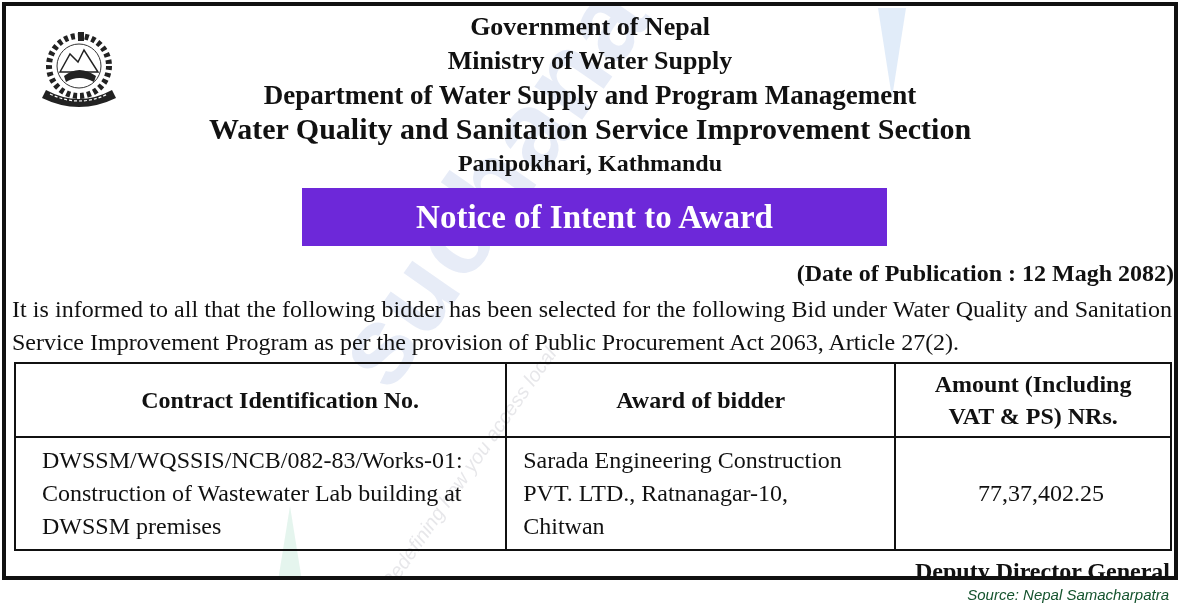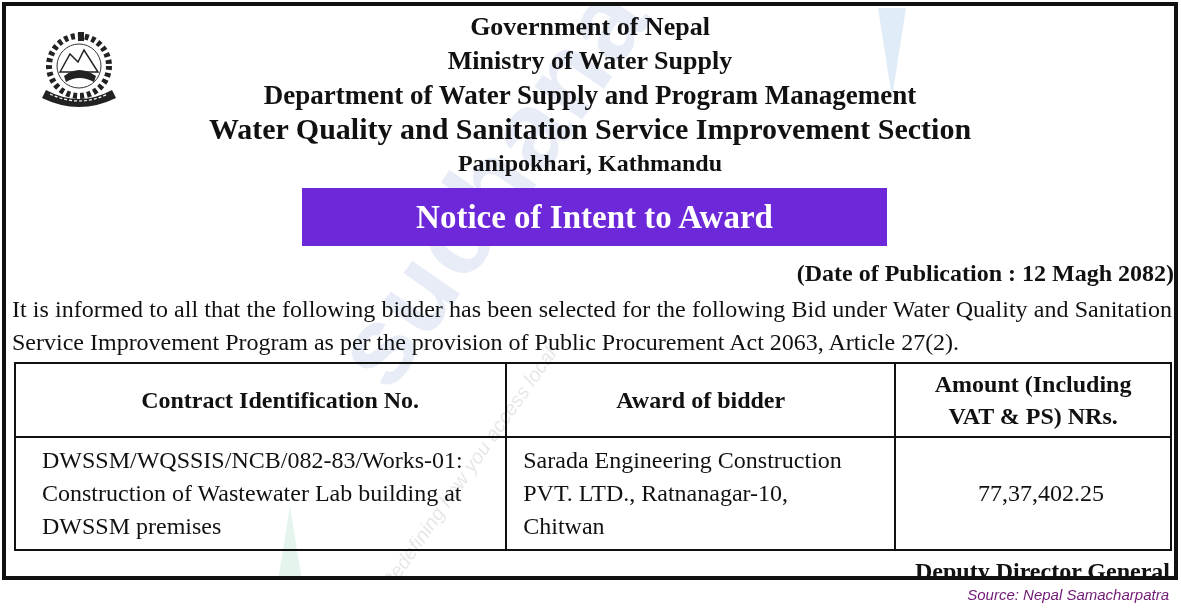--- a/index.html
+++ b/index.html
@@ -77,21 +77,21 @@
     .col2 { width: 390px; }
     .col3 { width: 276px; }
     td.amount { text-align: center; }
 
     .signatory {
       position: absolute; right: 4px; top: 545px;
       font-weight: bold; font-size: 24px; margin-top: 7px;
     }
     .source {
       position: absolute; right: 12px; top: 586px;
-      font-family: "Liberation Sans", sans-serif; font-style: italic; font-size: 15px; color: #701a75;
+      font-family: "Liberation Sans", sans-serif; font-style: italic; font-size: 15px; color: #14532d;
     }
   </style>
 </head>
 <body>
 
 <div class="frame">
 
   <div class="wm-shape-blue"></div>
   <div class="wm-shape-green"></div>
   <div class="watermark">suchana</div>

